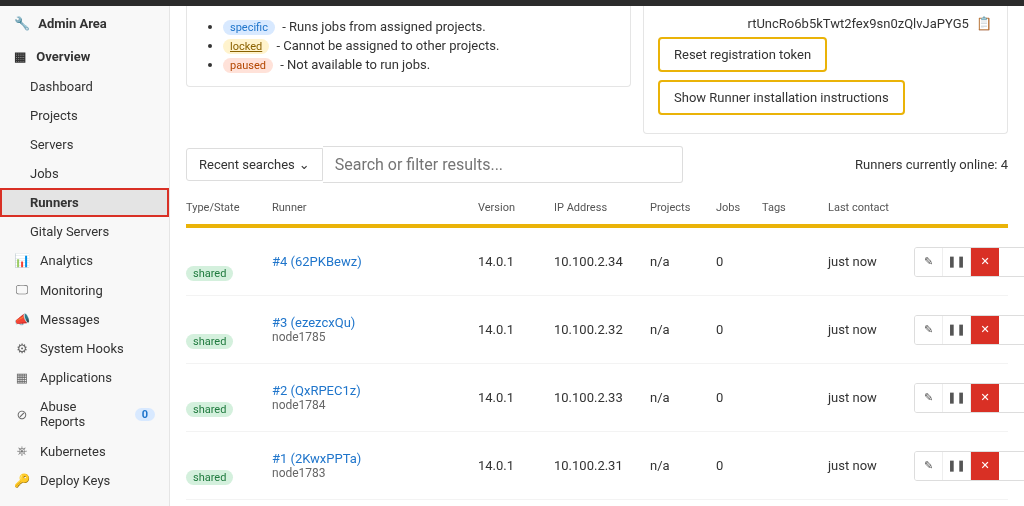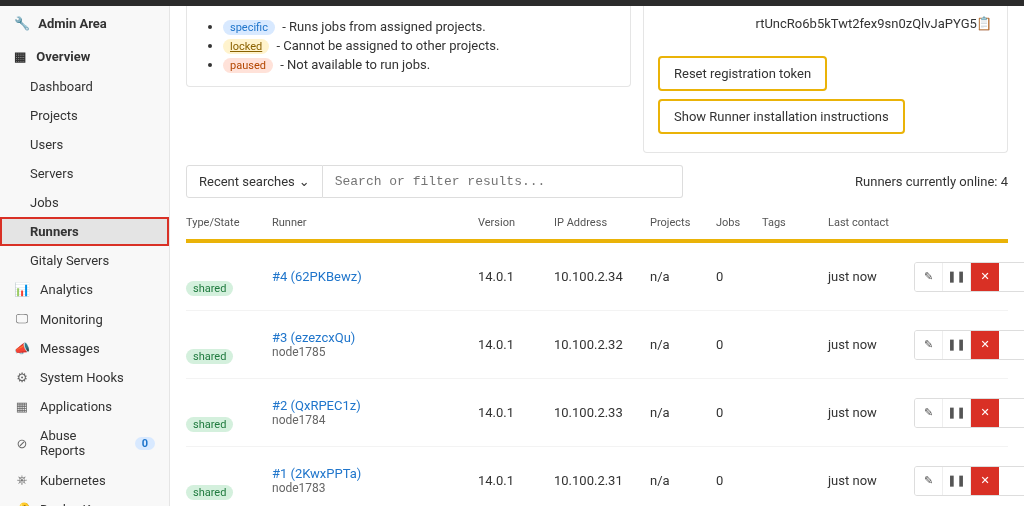--- a/index.html
+++ b/index.html
@@ -19,25 +19,25 @@
 .panel { border:1px solid #e5e5e5; border-radius:4px; padding:10px 14px; background:#fff; }
 .panel.left { flex:1; border-top:none; border-radius:0 0 4px 4px; }
 .panel.right { width:365px; border-top:none; border-radius:0 0 4px 4px; }
 .panel ul { list-style:disc; padding-left:22px; }
 .panel li { margin:3px 0; font-size:13px; color:#333; }
 .tag { display:inline-block; padding:1px 7px; border-radius:9px; font-size:11px; margin-right:4px; }
 .tag.specific { background:#d8e9ff; color:#1f75cb; }
 .tag.locked { background:#fff3cd; color:#8a6100;text-decoration:underline; }
 .tag.paused { background:#ffe2d9; color:#b34700; }
 .tag.shared { background:#d4f0dd; color:#1f7a3e;margin-top:24px; }
-.token-row { display:flex; align-items:flex-start; justify-content:flex-end; font-family:monospace; font-size:13px; margin-bottom:25px; }
+.token-row { display:flex; align-items:flex-start; justify-content:flex-end; gap:8px; font-family:monospace; font-size:13px; margin-bottom:6px; }
 .btn { display:inline-block; padding:8px 14px; border:2px solid #eab308; border-radius:4px; background:#fff; font-size:13px; color:#333; cursor:pointer; margin-bottom:8px; }
 .toolbar { display:flex; align-items:center; gap:0; margin-bottom:8px; }
 .recent { border:1px solid #ddd; padding:8px 12px; font-size:13px; background:#fff; cursor:pointer; display:flex; align-items:center; gap:4px; border-radius:3px 0 0 3px; }
-.search { flex:0 0 360px; border:1px solid #ddd; border-left:none; padding:8px 12px; font-size:13px; border-radius:0 3px 3px 0;font-family:Liberation Mono, monospace; }
+.search { flex:0 0 360px; border:1px solid #ddd; border-left:none; padding:8px 12px; font-size:16px; border-radius:0 3px 3px 0; }
 .online { margin-left:auto; font-size:13px; color:#333; }
 .tbl { width:100%; }
 .tbl-head, .tbl-row { display:grid; grid-template-columns:80px 200px 70px 90px 60px 40px 60px 80px 120px; gap:6px; align-items:center; padding:10px 0; }
 .tbl-head { font-size:11px; color:#555; border-bottom:4px solid #eab308; }
 .tbl-row { border-bottom:1px solid #f3f3f3; padding:14px 0; }
 .run-link { color:#1f75cb; font-size:13px; }
 .run-node { color:#666; font-size:12px; }
 .actions { display:flex; gap:0; border:1px solid #ddd; border-radius:3px; overflow:hidden; }
 .act-btn { width:28px; height:28px; display:flex; align-items:center; justify-content:center; background:#fff; cursor:pointer; border-right:1px solid #eee; color:#555; }
 .act-btn.danger { background:#d93025; color:#fff; border:none; }
@@ -57,23 +57,20 @@
       <span>Overview</span>
     </div>
     <div id="sb-overview-items">
         <div class="sb-item">
           <span>Dashboard</span>
         </div>
         <div class="sb-item">
           <span>Projects</span>
         </div>
         <div class="sb-item">
-          <span>Users</span>
-        </div>
-        <div class="sb-item">
           <span>Servers</span>
         </div>
         <div class="sb-item">
           <span>Jobs</span>
         </div>
         <div class="sb-item active">
           <span>Runners</span>
         </div>
         <div class="sb-item">
           <span>Gitaly Servers</span>

